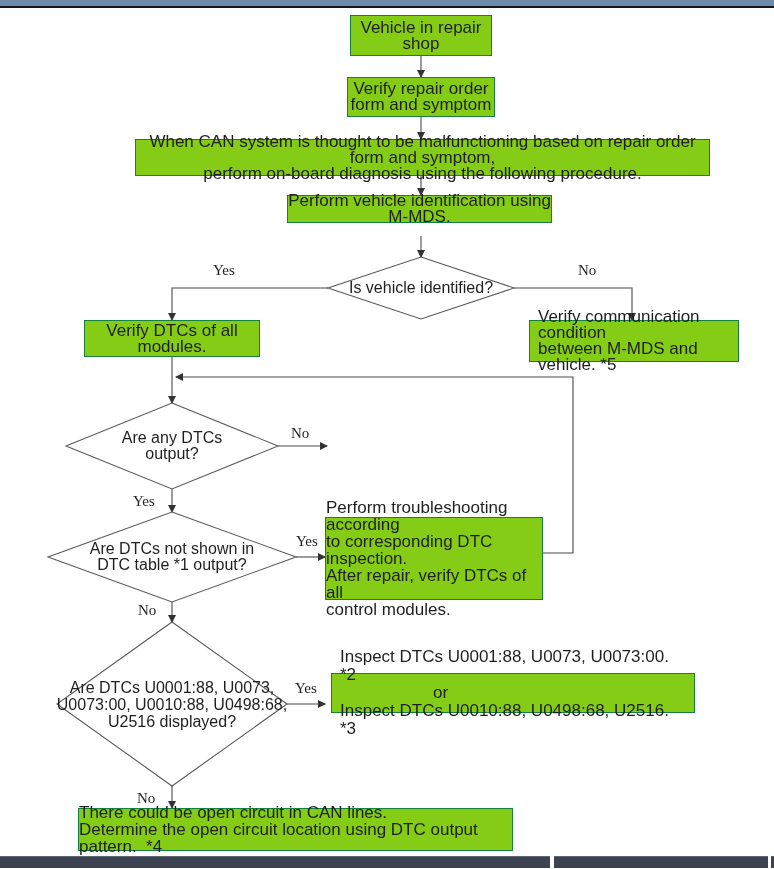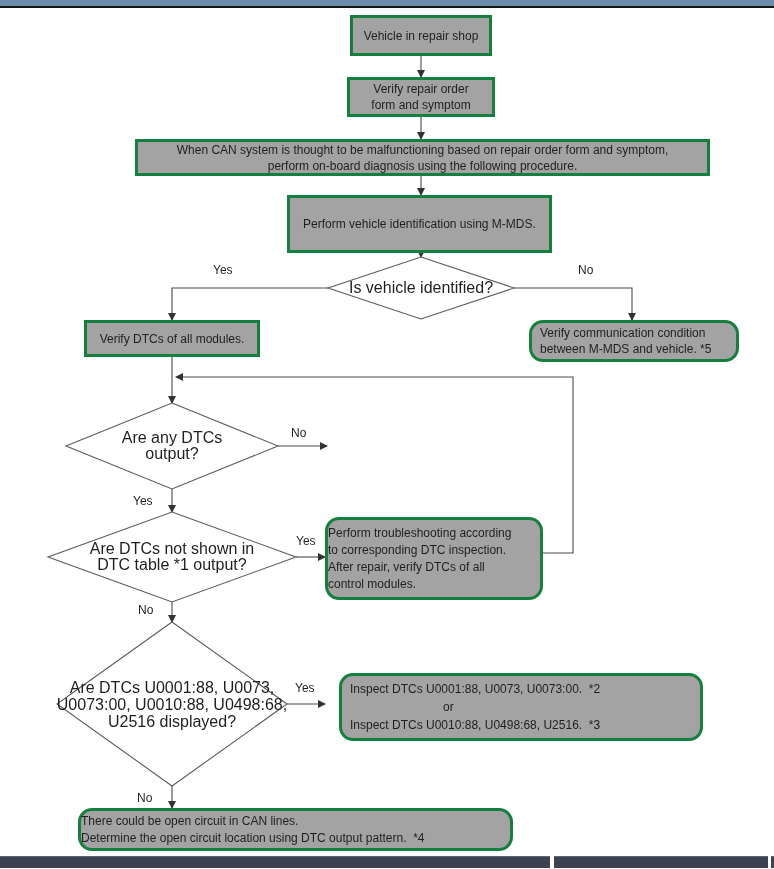--- a/index.html
+++ b/index.html
@@ -1,26 +1,26 @@
 <!DOCTYPE html>
 <html><head>
 <meta charset="utf-8">
 <style>
   html,body{margin:0;padding:0;background:#fff;}
   .canvas{position:relative;width:774px;height:869px;background:#fff;overflow:hidden;
           font-family:"Liberation Sans",sans-serif;color:#1f1f1f;}
   .topbar{position:absolute;left:0;top:0;width:774px;height:6px;border-bottom:2px solid #161616;}
   .lines{position:absolute;left:0;top:0;}
-  .box{position:absolute;background:#a3a3a3;border:3px solid #15803d;box-sizing:border-box;
-       display:flex;flex-direction:column;justify-content:center;font-size:12px;line-height:16px;
+  .box{position:absolute;background:#84cc16;border:1px solid #15803d;box-sizing:border-box;
+       display:flex;flex-direction:column;justify-content:center;font-size:17px;line-height:16px;
        white-space:pre-wrap;}
   .box.center{align-items:center;text-align:center;}
-  .box.left{align-items:flex-start;text-align:left;border-radius:14px;}
+  .box.left{align-items:flex-start;text-align:left;}
   .dtext{position:absolute;text-align:center;font-size:16px;line-height:16px;white-space:pre-wrap;}
-  .lbl{position:absolute;font-size:12px;line-height:14px;}
+  .lbl{position:absolute;font-size:15px;line-height:14px;font-family:Liberation Serif, serif;}
   .bottombar{position:absolute;left:0;top:856px;width:774px;height:13px;background:#fff;}
   .seg{position:absolute;top:0;height:12px;border-top:1px solid #5d6472;box-sizing:border-box;}
   .inspect-line{padding-left:8px;}
   .inspect-or{padding-left:101px;}
 </style>
 </head>
 <body>
 
 <div class="canvas">
 
@@ -58,29 +58,29 @@
     <polygon points="172,403 278,446 172,489 66,446" fill="#fff" stroke="#5a5a5a" stroke-width="1.1"></polygon>
     <polygon points="172,512 296,557 172,602 48,557" fill="#fff" stroke="#5a5a5a" stroke-width="1.1"></polygon>
     <polygon points="172,622 287,704 172,786 57,704" fill="#fff" stroke="#5a5a5a" stroke-width="1.1"></polygon>
   </svg>
 
   <div class="box center" style="left:350px;top:15px;width:142px;height:41px">Vehicle in repair shop</div>
   <div class="box center" style="left:347px;top:77px;width:148px;height:40px">Verify repair order
 form and symptom</div>
   <div class="box center" style="left:135px;top:139px;width:575px;height:37px">When CAN system is thought to be malfunctioning based on repair order form and symptom,
 perform on-board diagnosis using the following procedure.</div>
-  <div class="box center" style="left:287px;top:195px;width:265px;height:58px">Perform vehicle identification using M-MDS.</div>
+  <div class="box center" style="left:287px;top:195px;width:265px;height:28px">Perform vehicle identification using M-MDS.</div>
   <div class="box center" style="left:84px;top:320px;width:176px;height:37px">Verify DTCs of all modules.</div>
   <div class="box left" style="left:529px;top:320px;width:210px;height:42px;padding-left:8px">Verify communication condition
 between M-MDS and vehicle. *5</div>
   <div class="box left" style="left:325px;top:517px;width:218px;height:83px;line-height:17px">Perform troubleshooting according
 to corresponding DTC inspection.
 After repair, verify DTCs of all
 control modules.</div>
-  <div class="box left" style="left:339px;top:673px;width:364px;height:68px;line-height:18px">
+  <div class="box left" style="left:331px;top:673px;width:364px;height:40px;line-height:18px">
     <div class="inspect-line">Inspect DTCs U0001:88, U0073, U0073:00.  *2</div>
     <div class="inspect-or">or</div>
     <div class="inspect-line">Inspect DTCs U0010:88, U0498:68, U2516.  *3</div>
   </div>
   <div class="box left" style="left:78px;top:808px;width:435px;height:43px;line-height:17px">There could be open circuit in CAN lines.
 Determine the open circuit location using DTC output pattern.  *4</div>
 
   <div class="dtext" style="left:331px;top:280px;width:180px">Is vehicle identified?</div>
   <div class="dtext" style="left:92px;top:430px;width:160px">Are any DTCs
 output?</div>

